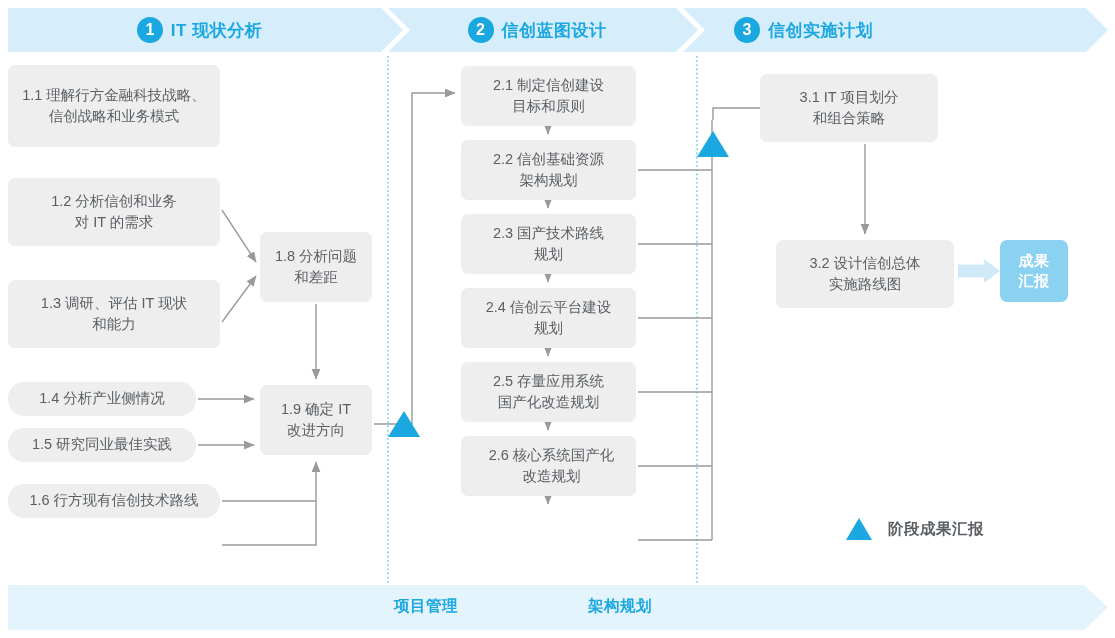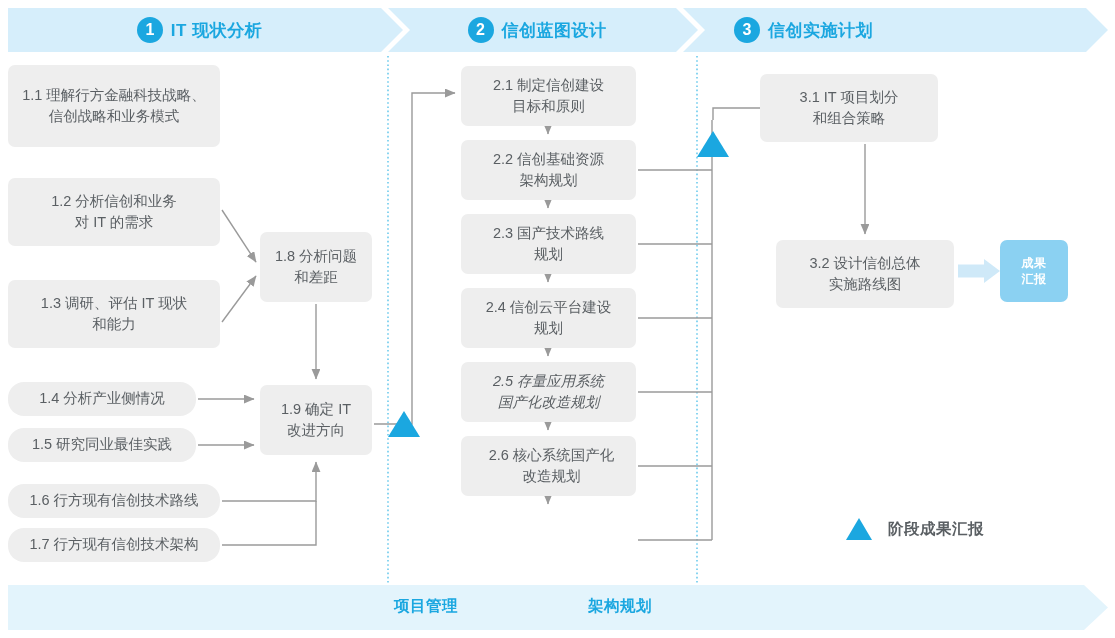--- a/index.html
+++ b/index.html
@@ -63,21 +63,21 @@
     box-sizing:border-box;
     white-space:pre-line;
   }
   .node.pill{border-radius:16px;}
   
   .result-badge{
     position:absolute;
     background:#8bd1f2;
     border-radius:7px;
     color:#ffffff;
-    font-size:12px;
+    font-size:15px;
     font-weight:bold;
     line-height:1.35;
     display:flex;
     align-items:center;
     justify-content:center;
     text-align:left;
     white-space:pre-line;
     letter-spacing:.5px;
   }
   
@@ -207,35 +207,34 @@
 
   <div class="node" style="left:8px;top:65px;width:212px;height:82px;">1.1 理解行方金融科技战略、
 信创战略和业务模式</div>
   <div class="node" style="left:8px;top:178px;width:212px;height:68px;">1.2 分析信创和业务
 对 IT 的需求</div>
   <div class="node" style="left:8px;top:280px;width:212px;height:68px;">1.3 调研、评估 IT 现状
 和能力</div>
   <div class="node pill" style="left:8px;top:382px;width:188px;height:34px;">1.4 分析产业侧情况</div>
   <div class="node pill" style="left:8px;top:428px;width:188px;height:34px;">1.5 研究同业最佳实践</div>
   <div class="node pill" style="left:8px;top:484px;width:212px;height:34px;">1.6 行方现有信创技术路线</div>
-  <div class="node pill" style="left:8px;top:528px;width:212px;height:34px;">1.7 行方现有信创技术架构</div>
   <div class="node" style="left:260px;top:232px;width:112px;height:70px;">1.8 分析问题
 和差距</div>
   <div class="node" style="left:260px;top:385px;width:112px;height:70px;">1.9 确定 IT
 改进方向</div>
 
   <div class="node" style="left:461px;top:66px;width:175px;height:60px;">2.1 制定信创建设
 目标和原则</div>
   <div class="node" style="left:461px;top:140px;width:175px;height:60px;">2.2 信创基础资源
 架构规划</div>
   <div class="node" style="left:461px;top:214px;width:175px;height:60px;">2.3 国产技术路线
 规划</div>
   <div class="node" style="left:461px;top:288px;width:175px;height:60px;">2.4 信创云平台建设
 规划</div>
-  <div class="node" style="left:461px;top:362px;width:175px;height:60px;font-style:italic;">2.5 存量应用系统
+  <div class="node" style="left:461px;top:362px;width:175px;height:60px;">2.5 存量应用系统
 国产化改造规划</div>
   <div class="node" style="left:461px;top:436px;width:175px;height:60px;padding-left:12px;">2.6 核心系统国产化
 改造规划</div>
 
   <div class="node" style="left:760px;top:74px;width:178px;height:68px;">3.1 IT 项目划分
 和组合策略</div>
   <div class="node" style="left:776px;top:240px;width:178px;height:68px;">3.2 设计信创总体
 实施路线图</div>
 
   <div class="result-badge" style="left:1000px;top:240px;width:68px;height:62px;">成果

